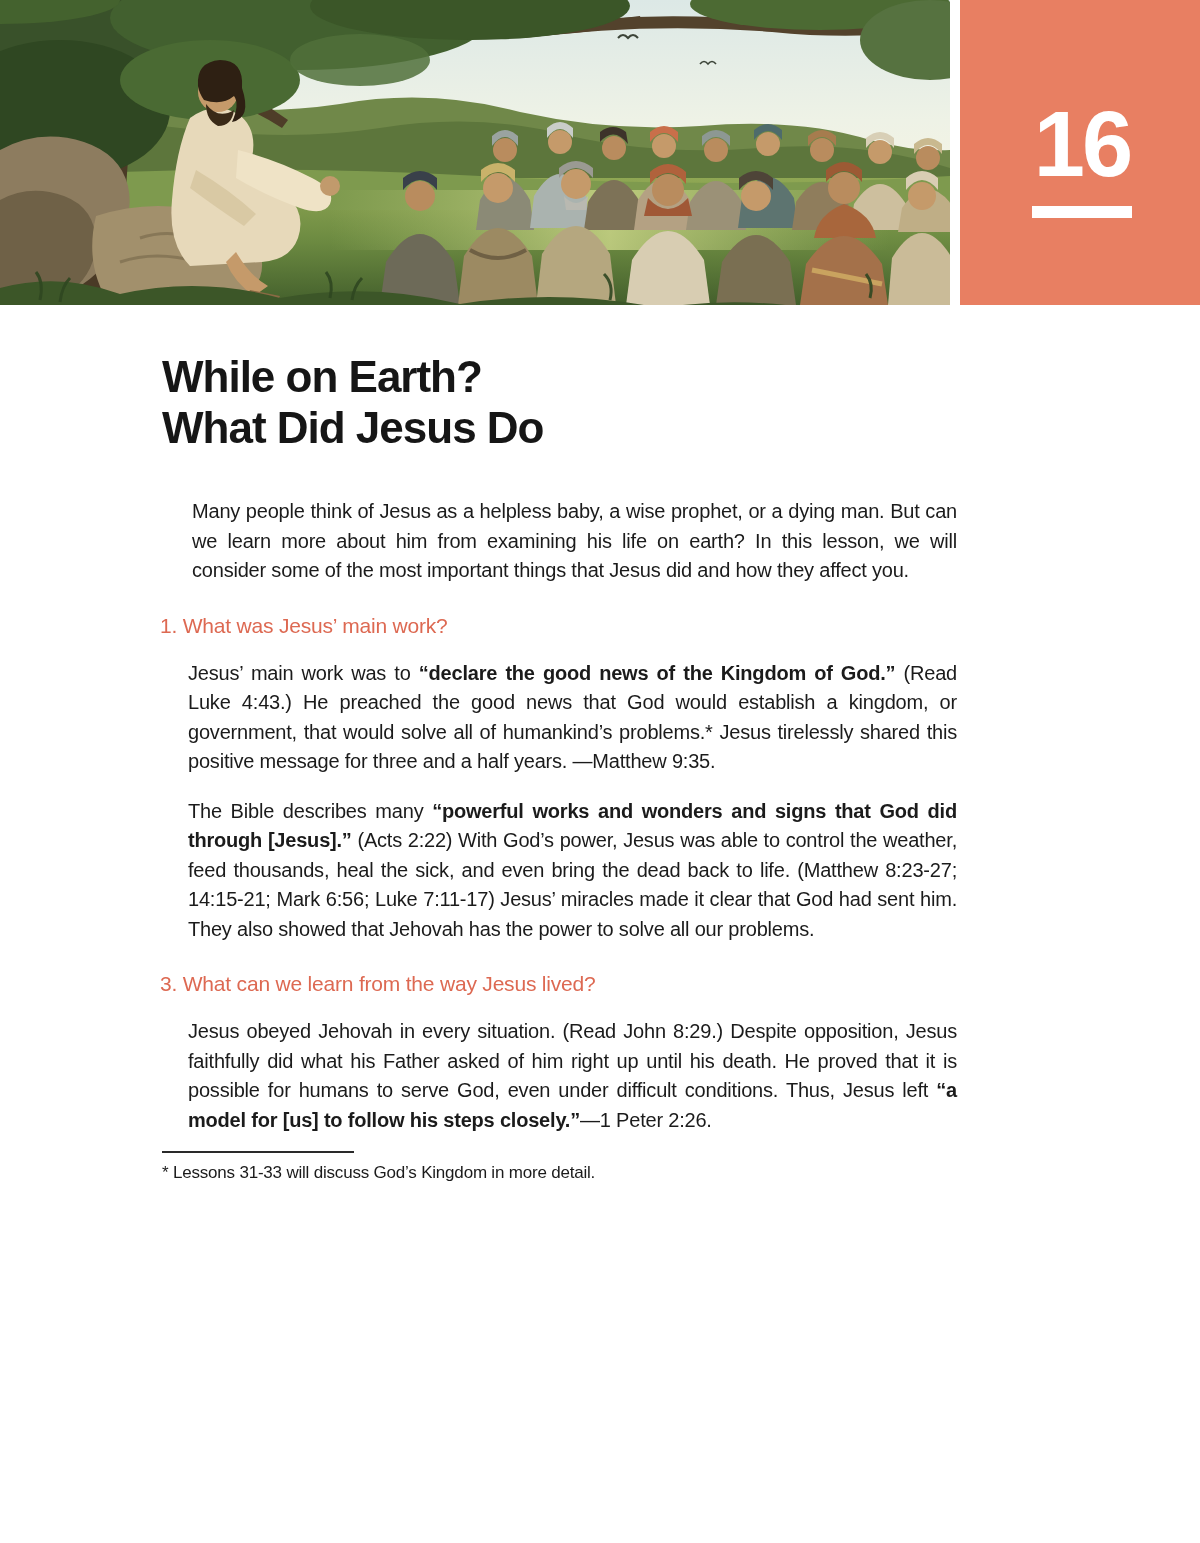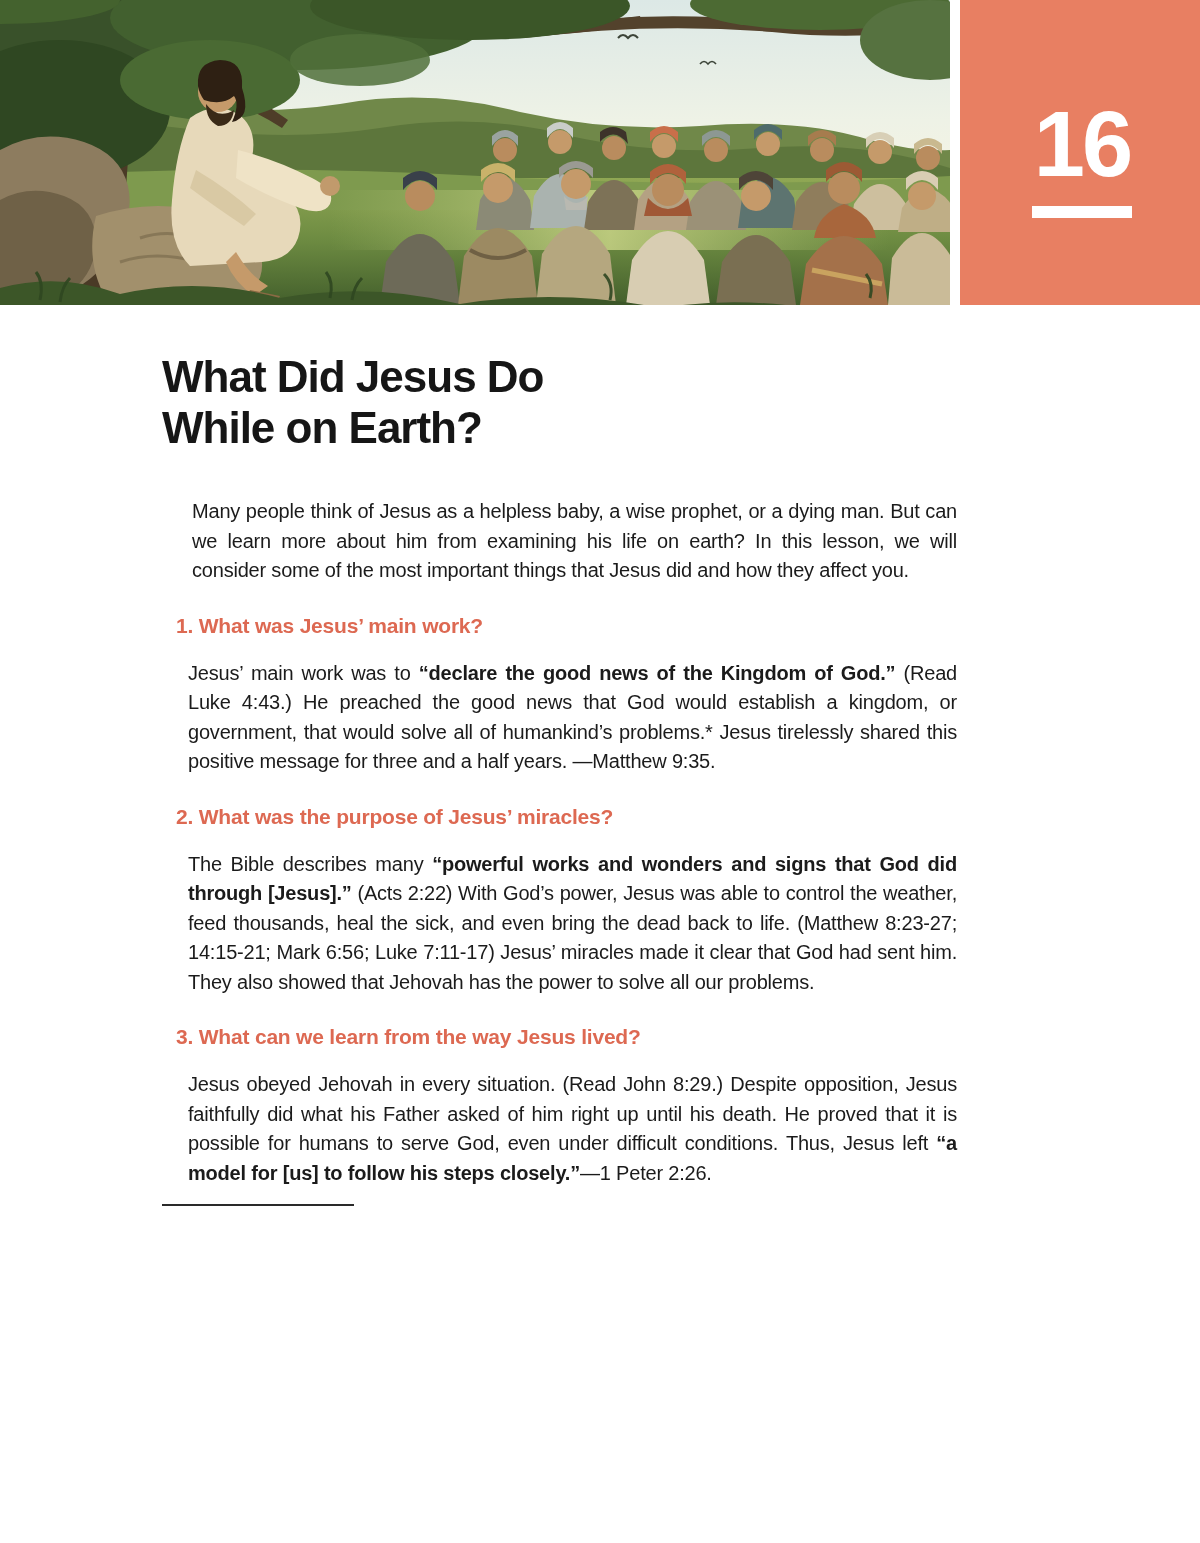--- a/index.html
+++ b/index.html
@@ -38,23 +38,23 @@
     margin:46px 0 0 2px;
     font-weight:bold;font-size:44px;line-height:1.16;
     letter-spacing:-1px;color:#161616;
   }
   .intro{
     margin:44px 0 0 32px;
     font-size:20px;line-height:29.5px;letter-spacing:-0.2px;
     text-align:justify;
   }
   .q-heading{
-    margin:27px 0 0 16px;
+    margin:27px 0 0 0;
     color:var(--heading);
-    font-size:21px;font-weight:bold;line-height:26px;letter-spacing:-0.2px;
+    font-size:21px;font-weight:normal;line-height:26px;letter-spacing:-0.2px;
   }
   .q-para{
     margin:20px 0 0 28px;
     font-size:20px;line-height:29.5px;letter-spacing:-0.2px;
     text-align:justify;
   }
   .q-para .b{font-weight:bold;}
   .footnote-rule{
     margin:16px 0 0 2px;width:192px;height:0;
     border:0;border-top:2px solid #2a2a2a;
@@ -237,29 +237,29 @@
     </svg>
   </div>
   <div class="badge">
     <div class="badge-number">16</div>
     <div class="badge-bar"></div>
   </div>
 </div>
 
 <div class="content">
   <h1 class="title">
+    <div>While on Earth?</div>
     <div>What Did Jesus Do</div>
-    <div>While on Earth?</div>
   </h1>
 
   <p class="intro">Many people think of Jesus as a helpless baby, a wise prophet, or a dying man. But can we learn more about him from examining his life on earth? In this lesson, we will consider some of the most important things that Jesus did and how they affect you.</p>
 
   <div id="sections">
       <div class="q-heading">1. What was Jesus’ main work?</div>
       <p class="q-para"><span>Jesus’ main work was to </span><span class="b">“declare the good news of the Kingdom of God.”</span><span> (Read Luke 4:43.) He preached the good news that God would establish a kingdom, or government, that would solve all of humankind’s problems.* Jesus tirelessly shared this positive message for three and a half years. —Matthew 9:35.</span></p>
-      <div class="q-heading">2. What was the purpose of Jesus’ miracles?</div>
       <p class="q-para"><span>The Bible describes many </span><span class="b">“powerful works and wonders and signs that God did through [Jesus].”</span><span> (Acts 2:22) With God’s power, Jesus was able to control the weather, feed thousands, heal the sick, and even bring the dead back to life. (Matthew 8:23-27; 14:15-21; Mark 6:56; Luke 7:11-17) Jesus’ miracles made it clear that God had sent him. They also showed that Jehovah has the power to solve all our problems.</span></p>
       <div class="q-heading">3. What can we learn from the way Jesus lived?</div>
       <p class="q-para"><span>Jesus obeyed Jehovah in every situation. (Read John 8:29.) Despite opposition, Jesus faithfully did what his Father asked of him right up until his death. He proved that it is possible for humans to serve God, even under difficult conditions. Thus, Jesus left </span><span class="b">“a model for [us] to follow his steps closely.”</span><span>—1 Peter 2:26.</span></p>
     </div>
 
   <hr class="footnote-rule">
+  <p class="footnote">* Lessons 31-33 will discuss God’s Kingdom in more detail.</p>
 </div>
 
 </body></html>

